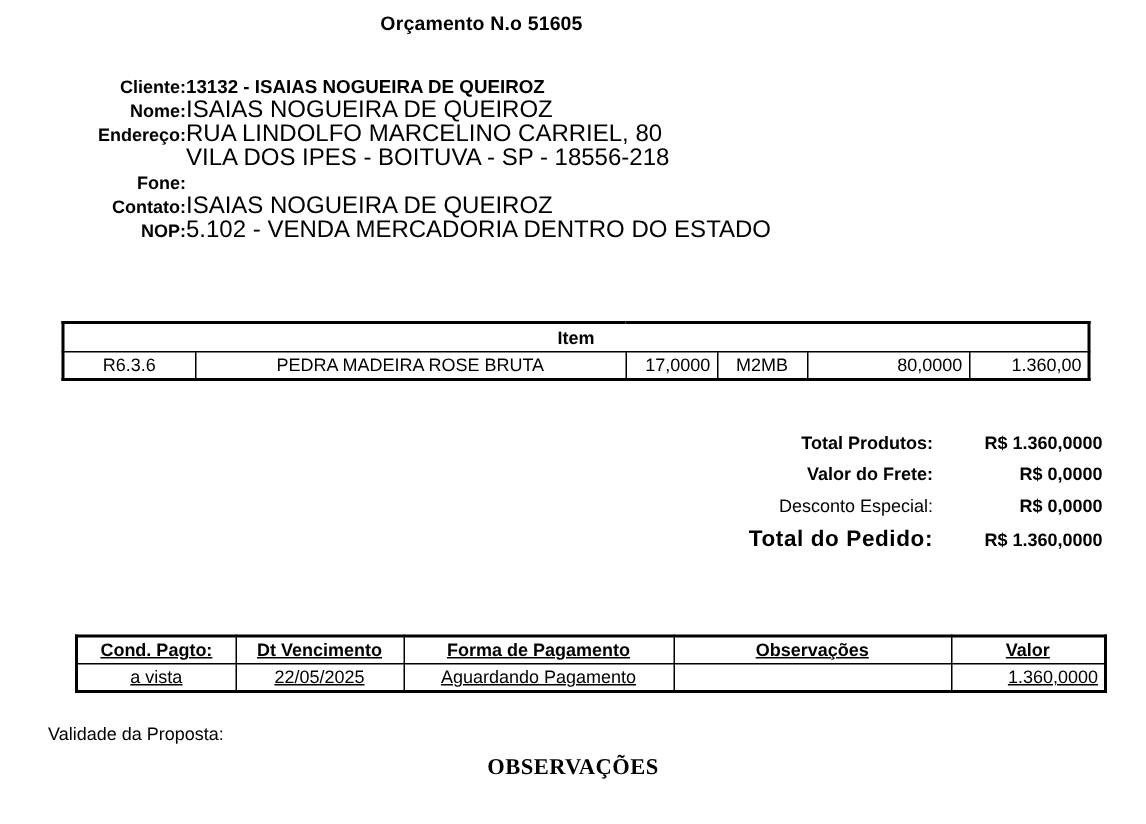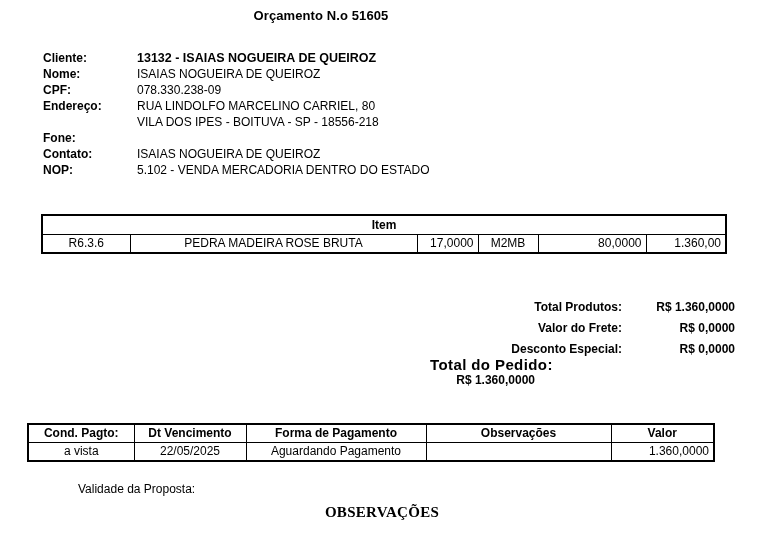--- a/index.html
+++ b/index.html
@@ -24,38 +24,39 @@
     width: 642px;
     text-align: center;
     font-size: 13px;
     font-weight: bold;
     letter-spacing: 0.1px;
   }
 
   
   .customer-block {
     position: absolute;
-    left: 43px;
+    left: 30px;
     top: 50px;
     width: 700px;
+    text-align: right;
   }
   .cust-row {
     display: flex;
     align-items: baseline;
     height: 16px;
     line-height: 16px;
   }
   .cust-label {
     width: 94px;
     flex: 0 0 94px;
     font-size: 12px;
     font-weight: bold;
   }
   .cust-value {
-    font-size: 12px;
+    font-size: 16px;
     white-space: nowrap;
   }
   .cust-value.strong { font-weight: bold; font-size: 12.5px; }
 
   
   .doc-table {
     position: absolute;
     border-collapse: collapse;
     border: 2px solid #000;
     background: #fff;
@@ -93,70 +94,70 @@
   #item-table .c-total  { width: 80px; }
   #item-table .span-head {
     text-align: center;
     font-weight: bold;
     height: 18px;
     line-height: 18px;
   }
 
   
   #payment-table {
-    left: 27px;
+    left: 50px;
     top: 423px;
     width: 688px;
+    text-decoration: underline;
   }
   #payment-table .p-cond  { width: 106px; }
   #payment-table .p-venc  { width: 112px; }
   #payment-table .p-forma { width: 180px; }
   #payment-table .p-obs   { width: 185px; }
   #payment-table .p-valor { width: 103px; }
 
   
   .totals {
     position: absolute;
     left: 430px;
-    top: 300px;
+    top: 288px;
     width: 305px;
   }
   .total-row {
     display: flex;
     align-items: baseline;
     justify-content: flex-end;
     height: 21px;
   }
   .total-label {
     font-size: 12px;
     font-weight: bold;
     text-align: right;
     padding-right: 8px;
   }
-  .total-label.plain { font-weight: bold; }
+  .total-label.plain { font-weight: normal; }
   .total-value {
     font-size: 12px;
     font-weight: bold;
     width: 105px;
     text-align: right;
   }
-  .total-row.grand { height: 24px; flex-direction: column; }
+  .total-row.grand { height: 24px; }
   .total-row.grand .total-label {
     font-size: 15px;
     font-weight: bold;
     letter-spacing: 0.4px;
   }
 
   
   .validity {
     position: absolute;
     left: 32px;
     top: 482px;
     font-size: 12px;
-    margin-left: 46px;
   }
   .observacoes-heading {
     position: absolute;
     left: 0;
     top: 504px;
     width: 764px;
     text-align: center;
     font-family: "Liberation Serif", serif;
     font-size: 15px;
     font-weight: bold;
@@ -173,24 +174,20 @@
   <div class="cust-row">
     <div class="cust-label">Cliente:</div>
     <div class="cust-value strong">13132 - ISAIAS NOGUEIRA DE QUEIROZ</div>
   </div>
 
   <div class="cust-row">
     <div class="cust-label">Nome:</div>
     <div class="cust-value">ISAIAS NOGUEIRA DE QUEIROZ</div>
   </div>
 
-  <div class="cust-row">
-    <div class="cust-label">CPF:</div>
-    <div class="cust-value">078.330.238-09</div>
-  </div>
 
   <div class="cust-row">
     <div class="cust-label">Endereço:</div>
     <div class="cust-value">RUA LINDOLFO MARCELINO CARRIEL, 80</div>
   </div>
 
   <div class="cust-row">
     <div class="cust-label"></div>
     <div class="cust-value">VILA DOS IPES - BOITUVA - SP - 18556-218</div>
   </div>

